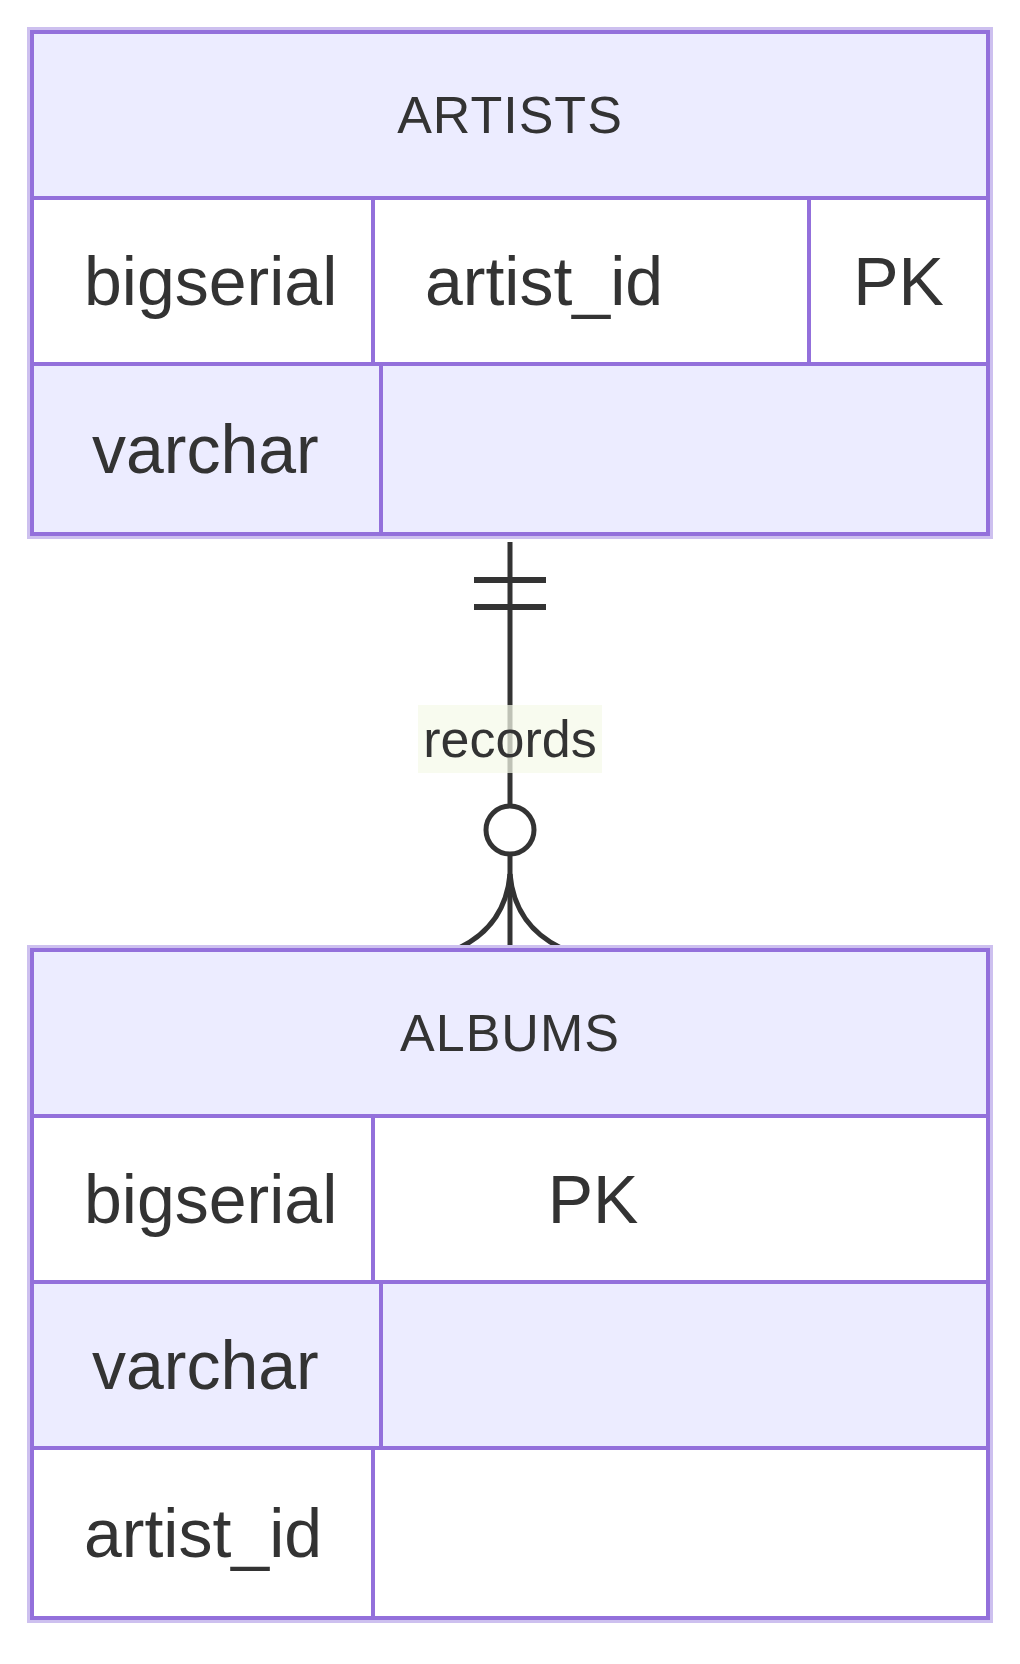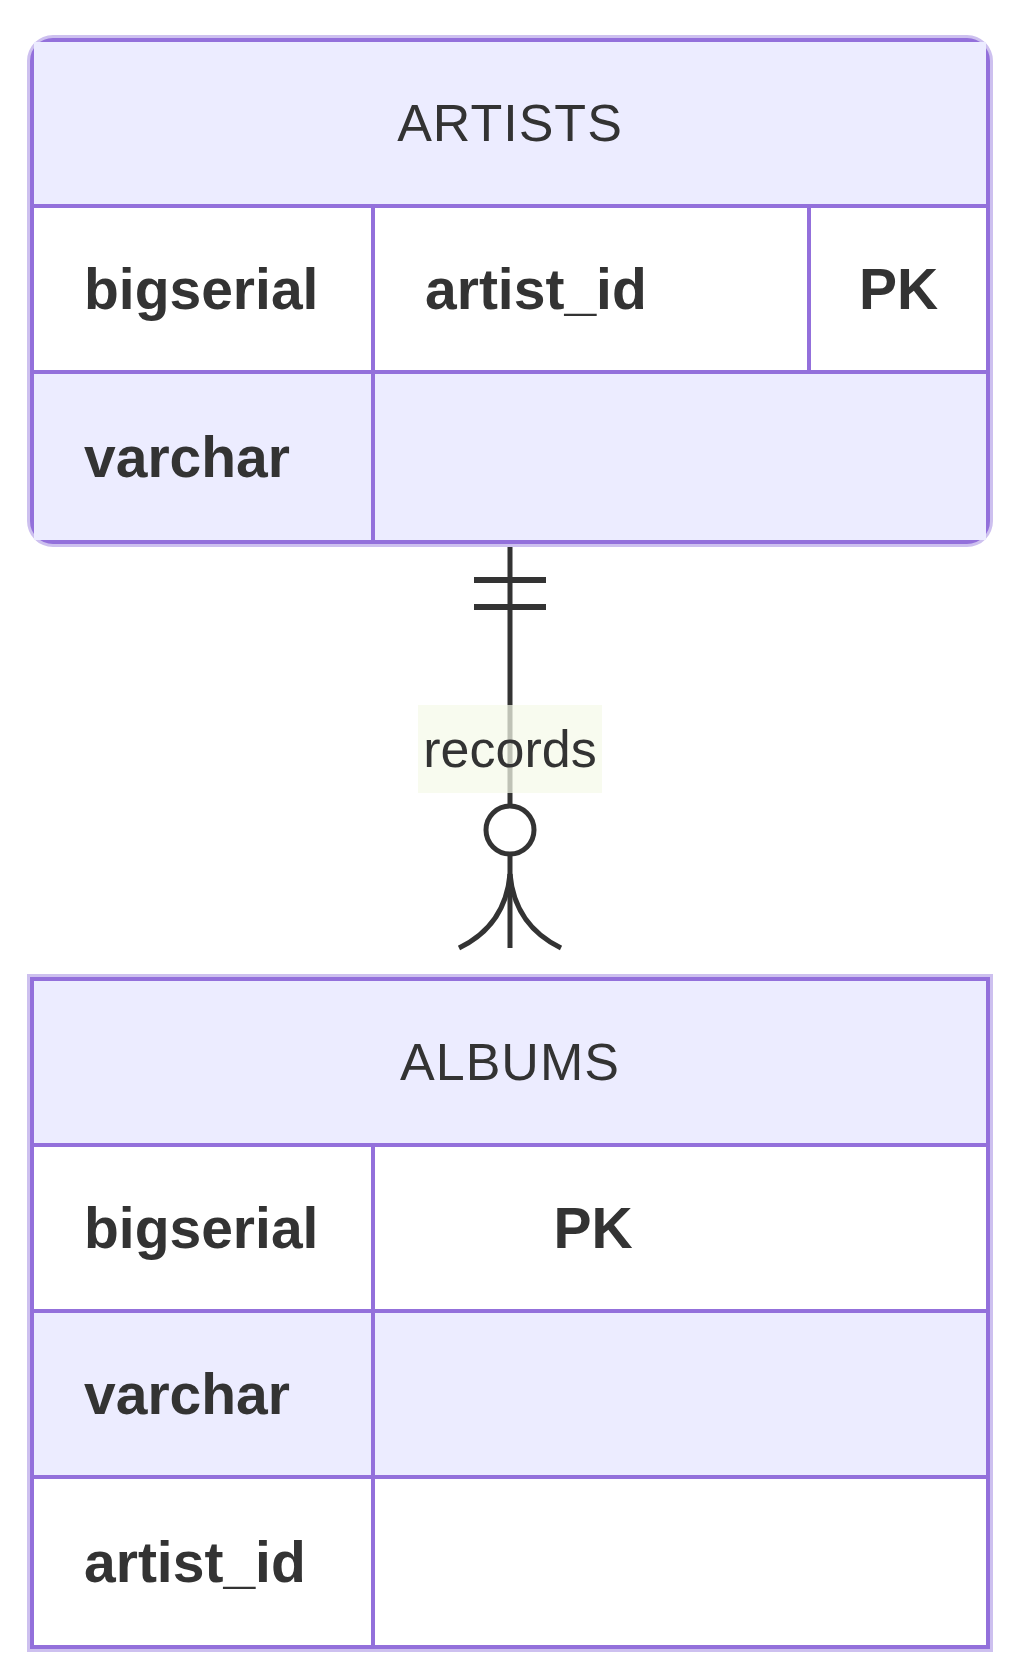--- a/index.html
+++ b/index.html
@@ -29,57 +29,56 @@
     width: 1020px; height: 1664px;
   }
   .entity {
     position: absolute;
     left: 30px;
     width: 960px;
     border: 4px solid var(--entity-border);
     box-shadow: 0 0 0 3px var(--entity-border-light);
     background: var(--entity-fill);
   }
-  .entity-artists { top: 38px; border-radius: 23px; }
-  .entity-albums  { top: 948px; margin-top: 29px; }
+  .entity-artists { top: 30px; }
+  .entity-albums  { top: 948px; }
   .entity-title {
     height: 166px;
     display: flex; align-items: center; justify-content: center;
     font-size: 52px;
     color: var(--text);
     letter-spacing: 1px;
     border-bottom: 4px solid var(--entity-border);
     background: var(--entity-fill);
   }
   .erow {
     display: grid;
     grid-template-columns: 341px 436px 1fr;
     height: 166px;
     border-bottom: 4px solid var(--entity-border);
   }
   .erow:last-child { border-bottom: none; }
   .erow.white { background: var(--row-white); }
-  .erow.lav   { background: var(--entity-fill); }
+  .erow.lav   { background: var(--entity-fill); padding-left: 8px; }
   .cell {
     display: flex; align-items: center;
-    font-size: 57px;
+    font-size: 68px;
     color: var(--text);
     border-right: 4px solid var(--entity-border);
     padding-left: 50px;
-    font-weight: bold;
   }
   .cell.key {
     border-right: none;
     padding-left: 0;
     justify-content: center;
   }
   .rel-label {
     position: absolute;
     left: 418px; top: 705px;
-    width: 184px; height: 88px;
+    width: 184px; height: 68px;
     background: var(--label-bg);
     display: flex; align-items: center; justify-content: center;
     font-size: 52px;
     color: var(--text);
   }
 </style>
 </head>
 <body>
 
 <div class="canvas">

